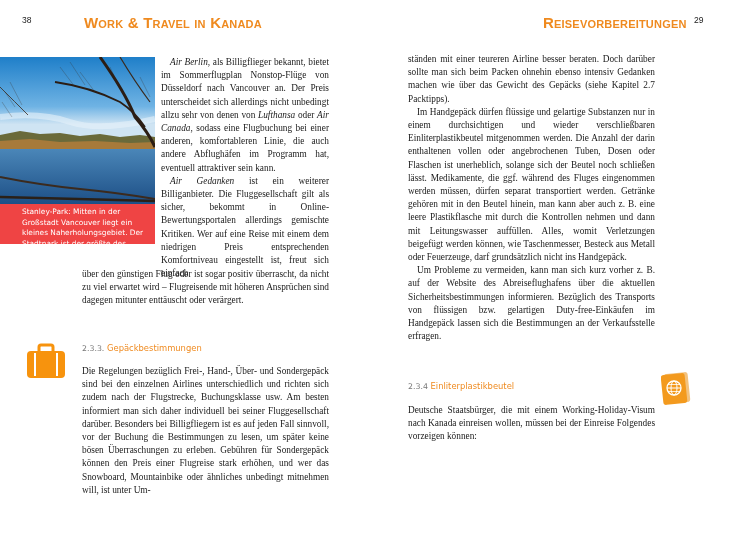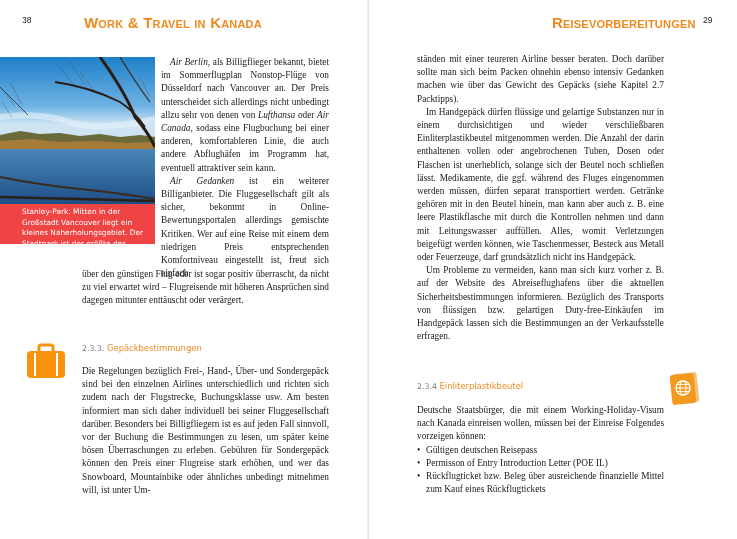--- a/index.html
+++ b/index.html
@@ -1,20 +1,20 @@
 <!DOCTYPE html>
 <html><head>
 <meta charset="utf-8">
 <style>
   html, body { margin: 0; padding: 0; background: #ffffff; }
   body { width: 737px; height: 539px; position: relative; overflow: hidden;
          font-family: "Liberation Serif", serif; color: #1a1a1a; }
   .page { position: absolute; top: 0; height: 539px; background: #fff; }
   .page.left { left: 0; width: 368px; }
-  .page.right { left: 369px; width: 368px; }
+  .page.right { left: 360px; width: 368px; }
   .gutter { position: absolute; left: 367px; top: 0; width: 3px; height: 539px;
             background: linear-gradient(to right, #f4f4f4, #e8e8e8, #f4f4f4); }
 
   .folio { position: absolute; top: 15px; font-family: "Liberation Sans", sans-serif;
            font-size: 8.5px; color: #222; }
   .running { position: absolute; top: 14px; font-family: "Liberation Sans", sans-serif;
              font-weight: bold; font-size: 15px; color: #ef8a1f; letter-spacing: 0.2px;
              font-variant: small-caps; }
   .running .strong { font-weight: 900; }
 
@@ -125,19 +125,14 @@
       <rect x="1" y="3" width="24" height="30" rx="3" fill="#f39a1e" transform="rotate(-6 13 18)"></rect>
       <circle cx="13" cy="17" r="7" stroke="#ffffff" stroke-width="1.3" fill="none"></circle>
       <ellipse cx="13" cy="17" rx="3" ry="7" stroke="#ffffff" stroke-width="1" fill="none"></ellipse>
       <line x1="6" y1="17" x2="20" y2="17" stroke="#ffffff" stroke-width="1"></line>
       <line x1="7" y1="13.5" x2="19" y2="13.5" stroke="#ffffff" stroke-width="0.8"></line>
       <line x1="7" y1="20.5" x2="19" y2="20.5" stroke="#ffffff" stroke-width="0.8"></line>
     </svg>
   </div>
   <div class="text" style="left:48px; top:404px; width:247px;">
     <p>Deutsche Staatsbürger, die mit einem Working-Holiday-Visum nach Kanada einreisen wollen, müssen bei der Einreise Folgendes vorzeigen können:</p>
-    <ul class="bullets">
-      <li style="text-align:left;">Gültigen deutschen Reisepass</li>
-      <li style="text-align:left;">Permisson of Entry Introduction Letter (POE IL)</li>
-      <li>Rückflugticket bzw. Beleg über ausreichende finanzielle Mittel zum Kauf eines Rückflugtickets</li>
-    </ul>
   </div>
 </div>
 
 </body></html>

